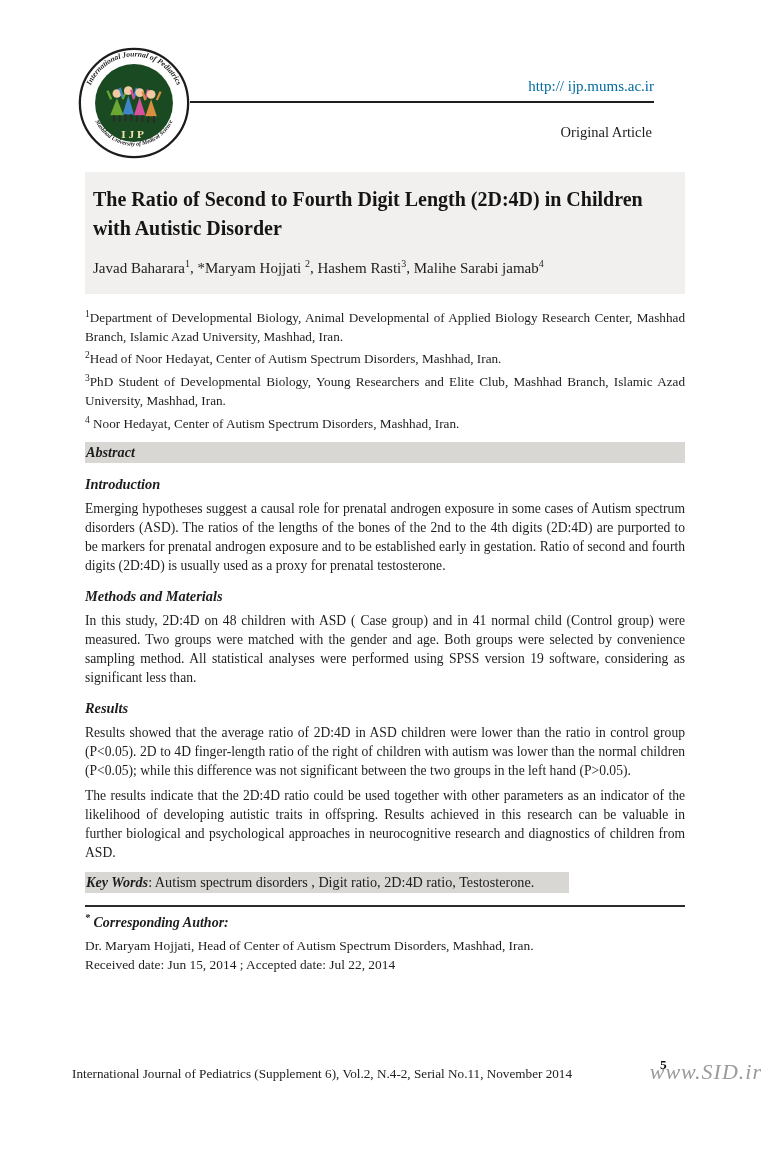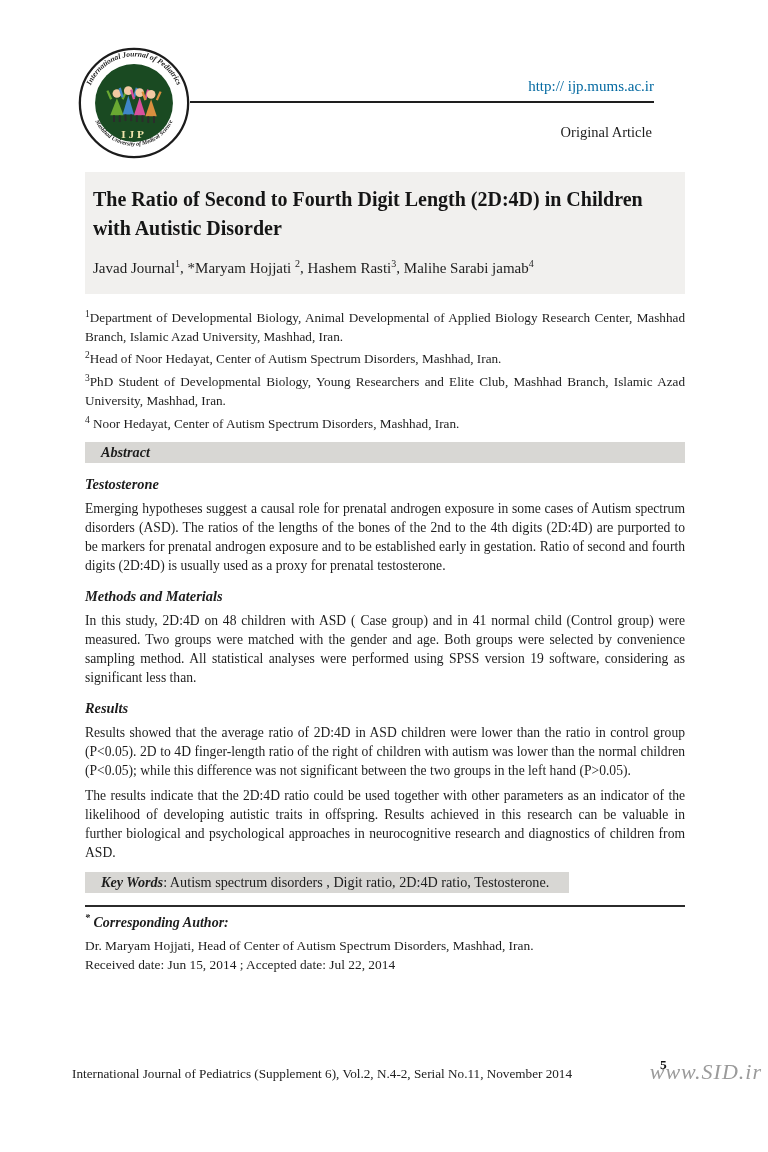--- a/index.html
+++ b/index.html
@@ -37,21 +37,21 @@
   }
   .title-line {
     font-size:20px; font-weight:bold; line-height:29px; color:#151515;
   }
   .authors-line { margin-top:15px; font-size:15px; color:#1d1d1d; }
   .authors-line sup { font-size:10px; }
   .affiliations { margin-top:11px; font-size:13.2px; line-height:18.5px; text-align:justify; }
   .affiliations sup { font-size:9.5px; }
   .gray-bar {
     background:#d8d7d4;
-    padding:2px 16px;
+    padding:2px 1px;
     font-size:14.2px;
   }
   .abstract-bar { margin-top:8px; }
   .bar-label { font-weight:bold; font-style:italic; }
   .section-heading {
     margin-top:13px;
     font-size:14.4px; font-weight:bold; font-style:italic;
   }
   .section-body {
     margin-top:6px;
@@ -139,37 +139,37 @@
     <div class="header-url">http:// ijp.mums.ac.ir</div>
     <div class="header-type">Original Article</div>
   </div>
 
   <div class="content">
 
     <div class="title-block">
       <div class="title-line">The Ratio of Second to Fourth Digit Length (2D:4D)  in Children</div>
       <div class="title-line">with Autistic Disorder</div>
       <div class="authors-line">
-        <span>Javad Journal</span><sup>1</sup><span>, </span><span>*Maryam Hojjati </span><sup>2</sup><span>, </span><span>Hashem Rasti</span><sup>3</sup><span>, </span><span>Malihe Sarabi jamab</span><sup>4</sup>
+        <span>Javad Baharara</span><sup>1</sup><span>, </span><span>*Maryam Hojjati </span><sup>2</sup><span>, </span><span>Hashem Rasti</span><sup>3</sup><span>, </span><span>Malihe Sarabi jamab</span><sup>4</sup>
       </div>
     </div>
 
     <div class="affiliations">
       <div><sup>1</sup><span>Department of Developmental Biology, Animal Developmental of Applied Biology Research Center, Mashhad Branch, Islamic Azad University, Mashhad, Iran.</span></div>
       <div><sup>2</sup><span>Head of Noor Hedayat, Center of Autism Spectrum Disorders, Mashhad, Iran.</span></div>
       <div><sup>3</sup><span>PhD Student of Developmental Biology, Young Researchers and Elite Club, Mashhad Branch, Islamic Azad University, Mashhad, Iran.</span></div>
       <div><sup>4</sup> <span>Noor Hedayat, Center of Autism Spectrum Disorders, Mashhad, Iran.</span></div>
     </div>
 
     <div class="gray-bar abstract-bar">
       <span class="bar-label">Abstract</span>
     </div>
 
     <div>
-      <div class="section-heading">Testosterone</div>
+      <div class="section-heading">Introduction</div>
       <div class="section-body">Emerging hypotheses suggest a causal role for prenatal androgen exposure in some cases of Autism spectrum disorders (ASD). The ratios of the lengths of the bones of the 2nd to the 4th digits (2D:4D) are purported to be markers for prenatal androgen exposure and to be established early in gestation. Ratio of second and fourth digits (2D:4D)  is usually used as a proxy for prenatal testosterone.</div>
     </div>
 
     <div>
       <div class="section-heading">Methods and Materials</div>
       <div class="section-body">In this study, 2D:4D on 48 children with ASD ( Case group) and in 41  normal child (Control group) were measured. Two groups were matched with the gender and age. Both groups were selected by convenience sampling method. All statistical analyses were performed using SPSS version 19 software, considering as significant less than.</div>
     </div>
 
     <div>
       <div class="section-heading">Results</div>

